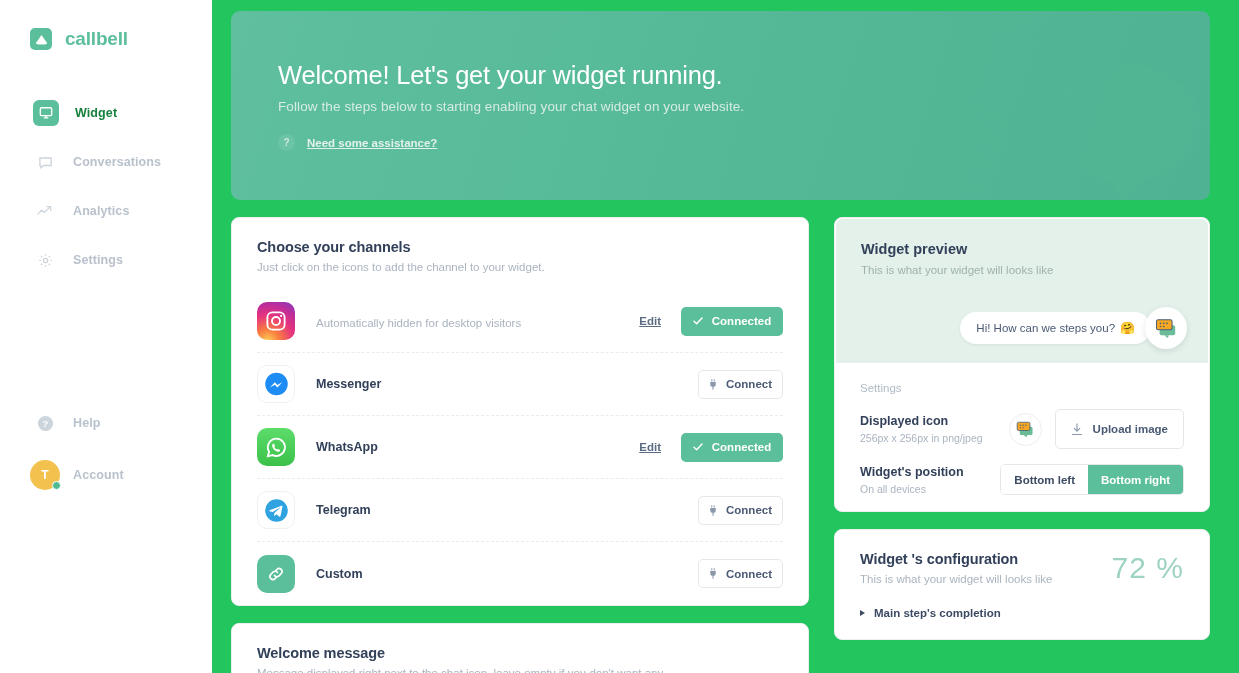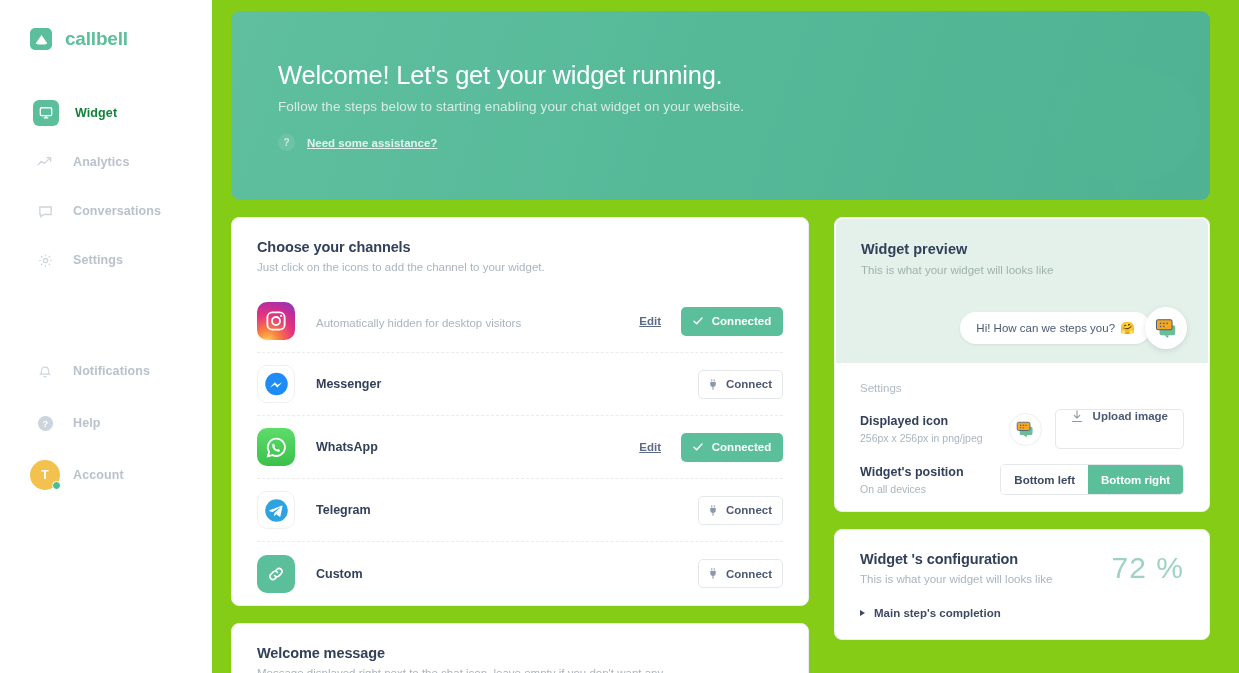--- a/index.html
+++ b/index.html
@@ -49,21 +49,21 @@
     display: flex; align-items: center; justify-content: center;
   }
   .avatar-dot {
     position: absolute; right: -1px; bottom: 0px;
     width: 9px; height: 9px; border-radius: 50%; background: #4ebb94;
     border: 1.5px solid #fff;
   }
 
   
   .main {
-    flex: 1; height: 673px; background: #84cc16;
+    flex: 1; height: 673px; background: #22c55e;
     overflow: hidden; position: relative; padding: 11px 29px 0 19px;
   }
 
   
   .hero {
     position: relative; height: 189px; border-radius: 9px; overflow: hidden;
     background: linear-gradient(108deg, #5fbf9f 0%, #55b998 48%, #4fb292 100%);
     padding: 50px 0 0 47px;
   }
   .hero-bub { position: absolute; background: #52b696; opacity: .55; }
@@ -170,21 +170,21 @@
   .srow-title { font-size: 12.5px; font-weight: 700; color: #32405a; }
   .srow-sub { font-size: 10.5px; color: #aab4c0; margin-top: 4px; }
   .icon-circle {
     width: 33px; height: 33px; border-radius: 50%; background: #fff;
     border: 1px solid #eceef0; display: flex; align-items: center; justify-content: center;
     margin-right: 13px;
   }
   .btn-upload {
     background: #fff; border: 1px solid #e5e8eb; color: #4a5a75;
     height: 40px; padding: 0 15px; border-radius: 5px;
-    display: inline-flex; align-items: flex-start; gap: 10px;
+    display: inline-flex; align-items: center; gap: 10px;
     font-size: 11.5px; font-weight: 600; cursor: pointer;
   }
   .seg { display: inline-flex; border-radius: 5px; overflow: hidden; border: 1px solid #e5e8eb; }
   .seg-btn {
     height: 29px; padding: 0 13px; display: flex; align-items: center;
     font-size: 11.5px; font-weight: 600; cursor: pointer; background: #fff; color: #3c4a63;
   }
   .seg-btn.on { background: #5cbf9b; color: #fff; }
 
   
@@ -218,56 +218,47 @@
         <span class="nav-ico active">
           <svg width="14" height="14" viewBox="0 0 16 16" fill="none" stroke="#ffffff" stroke-width="1.5">
               <rect x="1.5" y="2" width="13" height="9" rx="1.4"></rect>
               <path d="M8 11v2.2M5.4 13.6h5.2"></path>
             </svg>
         </span>
         <span class="nav-label">Widget</span>
       </div>
       <div class="nav-item">
         <span class="nav-ico">
+          <svg width="15" height="15" viewBox="0 0 16 16" fill="none" stroke="#ccd4dc" stroke-width="1.4">
+              <path d="M2 3.2h12v8H6.2L3 13.6V11.2H2z"></path>
+            </svg>
+        </span>
+        <span class="nav-label">Conversations</span>
+      </div>
+      <div class="nav-item">
+        <span class="nav-ico">
           <svg width="16" height="14" viewBox="0 0 18 14" fill="none" stroke="#ccd4dc" stroke-width="1.4" stroke-linecap="round" stroke-linejoin="round">
               <path d="M1 10.5 5 6.2 8.3 8.6 15 2.2"></path>
               <path d="M11.2 2.2H15.4V6.2"></path>
             </svg>
         </span>
         <span class="nav-label">Analytics</span>
-      </div>
-      <div class="nav-item">
-        <span class="nav-ico">
-          <svg width="15" height="15" viewBox="0 0 16 16" fill="none" stroke="#ccd4dc" stroke-width="1.4">
-              <path d="M2 3.2h12v8H6.2L3 13.6V11.2H2z"></path>
-            </svg>
-        </span>
-        <span class="nav-label">Conversations</span>
       </div>
       <div class="nav-item">
         <span class="nav-ico">
           <svg width="15" height="15" viewBox="0 0 16 16" fill="none" stroke="#ccd4dc" stroke-width="1.3">
               <circle cx="8" cy="8" r="2.3"></circle>
               <path d="M8 1.2v1.8M8 13v1.8M1.2 8h1.8M13 8h1.8M3.2 3.2l1.3 1.3M11.5 11.5l1.3 1.3M12.8 3.2l-1.3 1.3M4.5 11.5l-1.3 1.3"></path>
             </svg>
         </span>
         <span class="nav-label">Settings</span>
       </div>
     </nav>
 
     <nav class="nav-bottom">
-      <div class="nav-item">
-        <span class="nav-ico">
-          <svg width="14" height="15" viewBox="0 0 16 16" fill="none" stroke="#ccd4dc" stroke-width="1.3">
-              <path d="M4 7a4 4 0 018 0c0 3 1.2 4 1.2 4H2.8S4 10 4 7z"></path>
-              <path d="M6.6 13.3a1.6 1.6 0 002.8 0"></path>
-            </svg>
-        </span>
-        <span class="nav-label">Notifications</span>
-      </div>
       <div class="nav-item">
         <span class="nav-ico">
           <svg width="17" height="17" viewBox="0 0 18 18">
               <circle cx="9" cy="9" r="8" fill="#ccd4dc"></circle>
               <text x="9" y="12.6" font-size="10" font-weight="700" fill="#ffffff" text-anchor="middle" font-family="Liberation Sans, sans-serif">?</text>
             </svg>
         </span>
         <span class="nav-label">Help</span>
       </div>
       <div class="nav-item">

